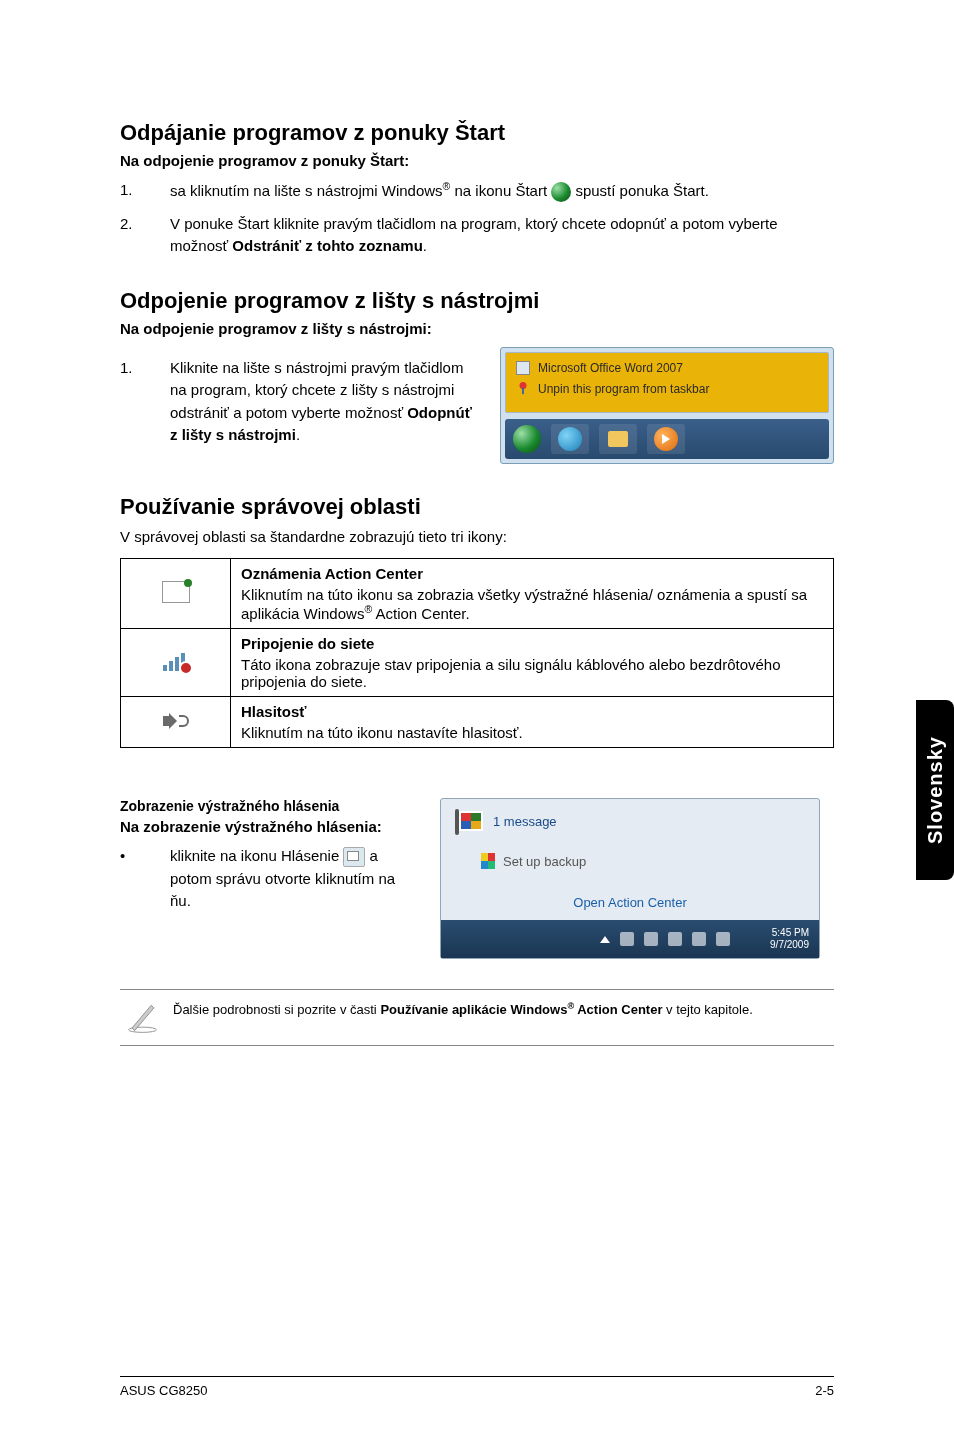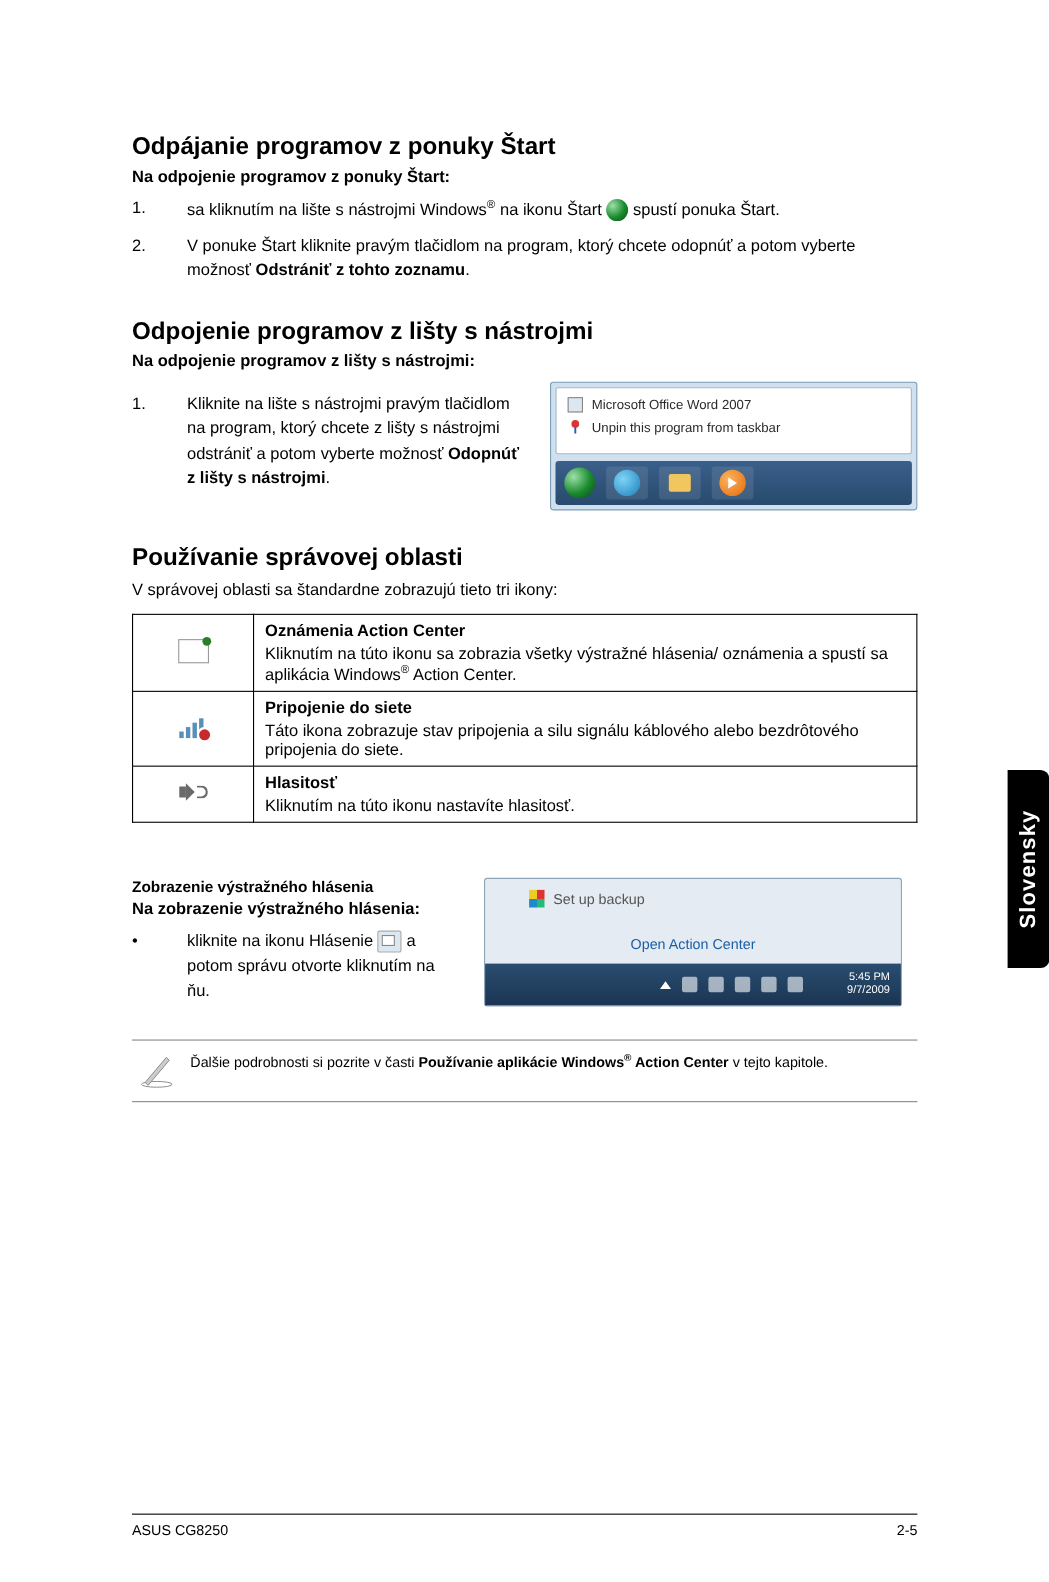--- a/index.html
+++ b/index.html
@@ -51,21 +51,21 @@
     .two-col .right {
       flex: 1;
     }
     .win-callout {
       background: #d0e0ee;
       border: 1px solid #7a9db8;
       border-radius: 3px;
       padding: 4px;
     }
     .win-callout-inner {
-      background: #ffffff;
+      background: #eab308;
       border: 1px solid #a5b8c9;
       border-radius: 2px;
       padding: 8px 10px;
     }
     .win-row { display: flex; align-items: center; gap: 8px; font-size: 12px; color: #2a2a2a; margin-bottom: 6px; }
     .win-row .small-sq { width: 14px; height: 14px; background: #dce7f1; border: 1px solid #888; display:inline-block;}
     .pin-icon { width: 14px; height: 14px; display:inline-block;}
     .taskbar {
       margin-top: 6px;
       height: 40px;
@@ -313,20 +313,29 @@
       <div class="subhead">Na zobrazenie výstražného hlásenia:</div>
       <div class="bullet-row">
         <span class="b">•</span>
         <span>
           <span>kliknite na ikonu Hlásenie </span><span class="inline-icon alert-ic"></span><span> a potom správu otvorte kliknutím na ňu.</span>
         </span>
       </div>
     </div>
     <div class="right">
       <div class="notif-popup">
+        <div class="notif-head">
+          <span class="notif-flag">
+              <span class="r r1"></span>
+              <span class="r r2"></span>
+              <span class="r r3"></span>
+              <span class="r r4"></span>
+            </span>
+          <span>1 message</span>
+        </div>
         <div class="notif-body">
           <span class="shield"></span>
           <span>Set up backup</span>
         </div>
         <div class="notif-link">Open Action Center</div>
         <div class="sys-tray">
           <span class="up-tri"></span>
           <span class="ic"></span>
           <span class="ic"></span>
           <span class="ic"></span>

